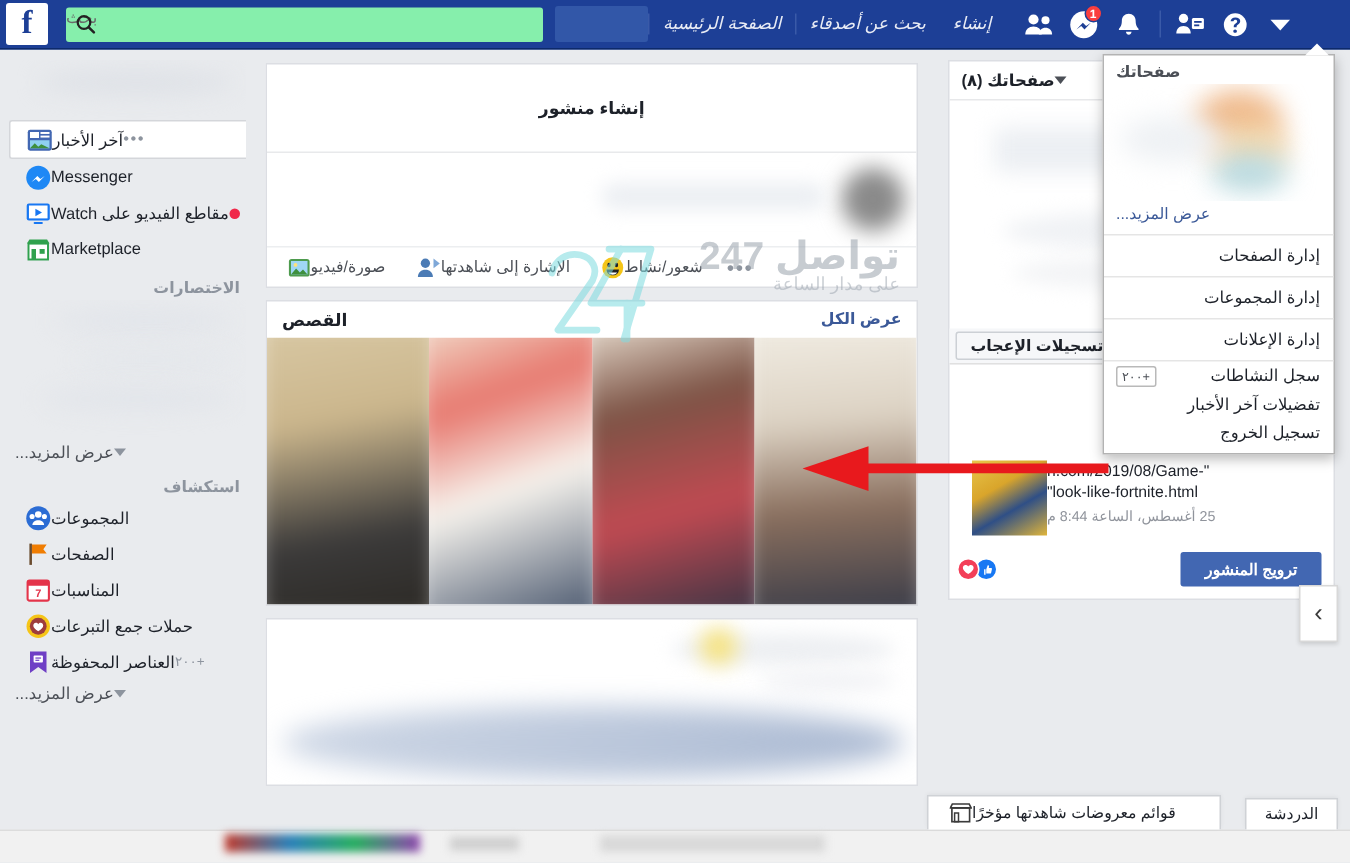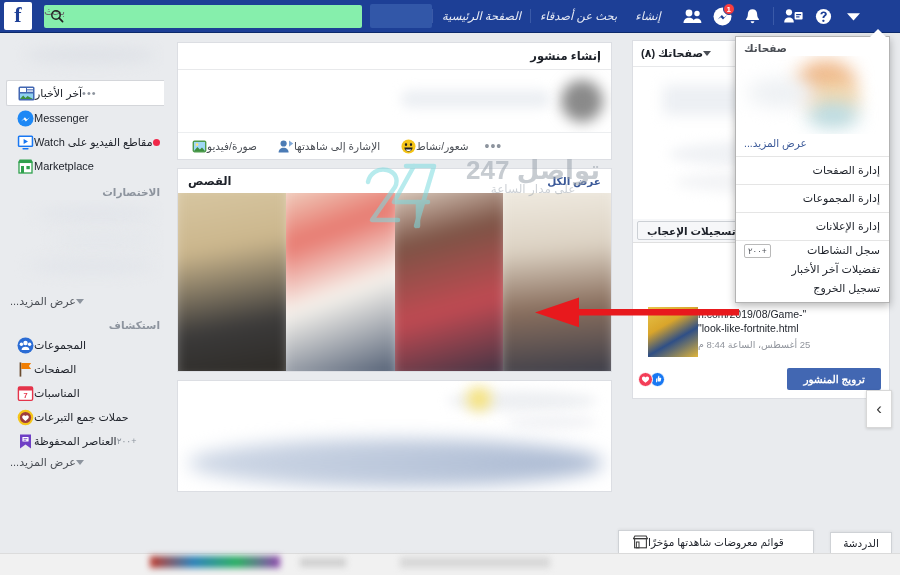--- a/index.html
+++ b/index.html
@@ -169,22 +169,22 @@
     font-size: 11px; color: #1d2129;
   }
   .promo-left { display:flex; flex-direction: row-reverse; align-items:center; }
 
   
   #feed {
     position: absolute; top: 42px; right: 288px; width: 435px; z-index: 4;
   }
   .feed-card { background: #fff; border: 1px solid #dcdee3; margin-bottom: 8px; }
   .composer-head {
-    padding: 6px 10px; font-size: 11.5px; font-weight: bold; color: #1d2129;
-    border-bottom: 1px solid #e8e9eb; text-align: right;
+    padding: 22px 10px; font-size: 11.5px; font-weight: bold; color: #1d2129;
+    border-bottom: 1px solid #e8e9eb; text-align: center;
   }
   .composer-area { height: 62px; position: relative; overflow: hidden; }
   .composer-actions {
     display: flex; flex-direction: row-reverse; align-items: center;
     justify-content: flex-start; padding: 5px 9px; border-top: 1px solid #eceef0;
     gap: 16px;
   }
   .ca {
     display: flex; flex-direction: row-reverse; align-items: center;
     font-size: 10.5px; color: #4b4f56; cursor: pointer; white-space: nowrap;
@@ -268,21 +268,21 @@
   
   #watermark {
     position: absolute; top: 156px; right: 300px; z-index: 20;
     pointer-events: none; user-select: none;
   }
   .wm-main {
     font-size: 26px; color: #9aa3ad; opacity: .55; font-weight: bold;
     letter-spacing: 1px; line-height: 28px; white-space: nowrap;
   }
   .wm-sub {
-    font-size: 12px; color: #9aa3ad; opacity: .5; text-align: center; margin-top: -2px;
+    font-size: 12px; color: #9aa3ad; opacity: .5; margin-top: -2px;
   }
   #wmlogo {
     position: absolute; top: 160px; right: 458px; z-index: 19;
     opacity: .55; pointer-events: none;
   }
 
   
   #redarrow { position: absolute; top: 296px; right: 160px; z-index: 60; pointer-events: none; }
   .scroll-arrow {
     position: absolute; right: 8px; top: 390px; width: 26px; height: 38px;

